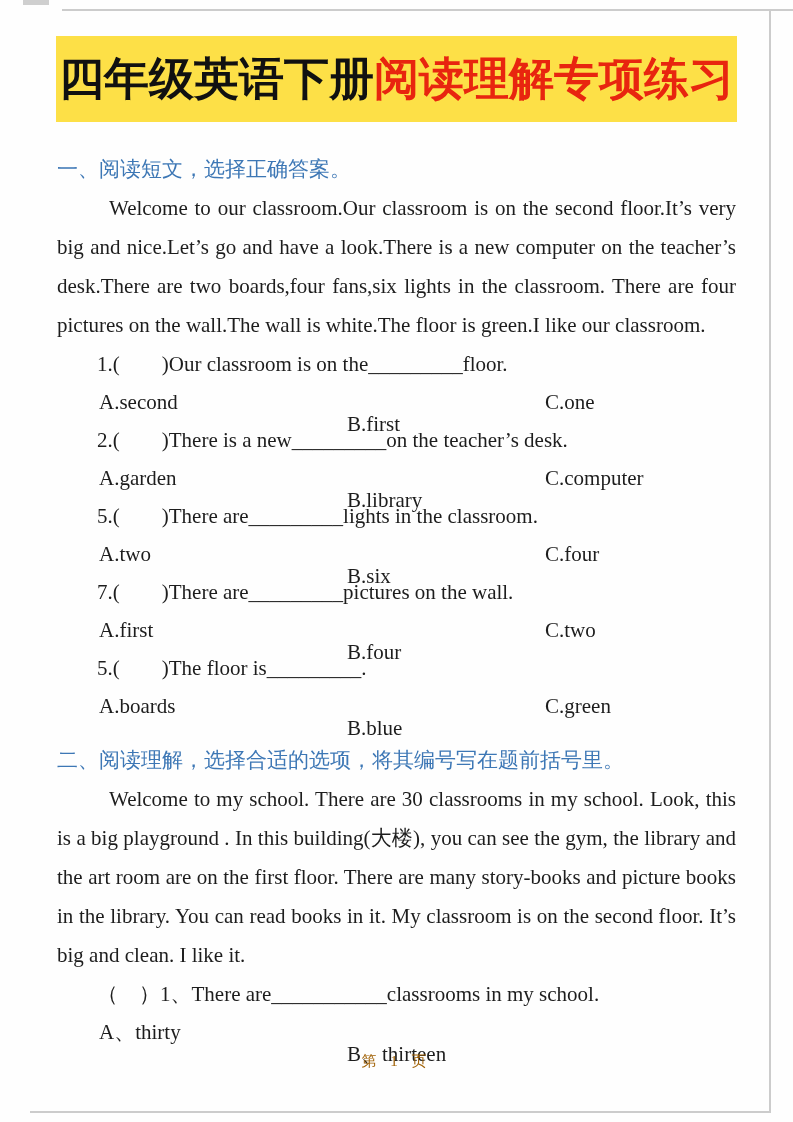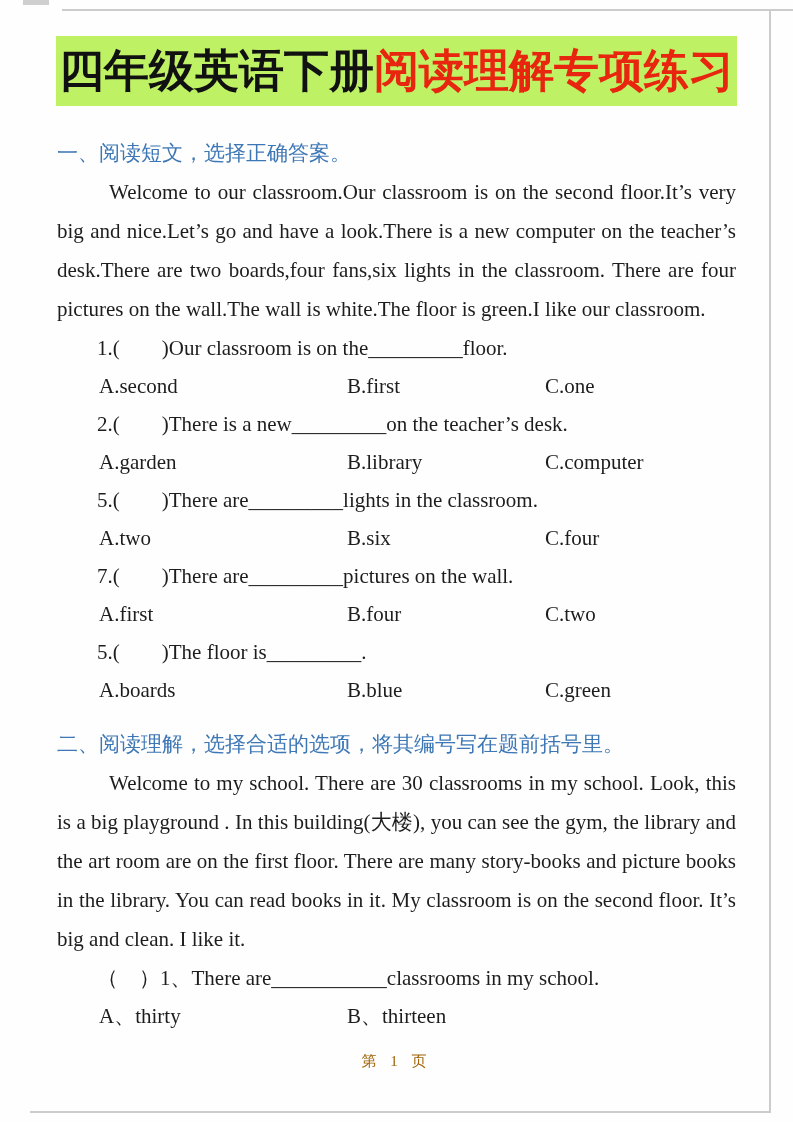--- a/index.html
+++ b/index.html
@@ -15,22 +15,22 @@
   
   .edge { position: absolute; background: #cccccc; }
   .edge-top { left: 62px; right: 0; top: 9px; height: 2px; }
   .edge-right { right: 22px; top: 9px; bottom: 10px; width: 2px; }
   .edge-bottom { left: 30px; right: 22px; bottom: 9px; height: 2px; }
   .corner-mark { position: absolute; left: 23px; top: 0; width: 26px; height: 5px; background: #cfcfcf; }
 
   .title-row { text-align: center; padding-top: 36px; }
   .title-hl {
     display: inline-block;
-    background: #bef264;
-    padding: 8px 3px;
+    background: #fde047;
+    padding: 16px 3px;
     font-family: "Liberation Sans", "DejaVu Sans", sans-serif;
     font-weight: 700;
     font-size: 45px;
     line-height: 54px;
     white-space: nowrap;
   }
   .title-black { color: #111111; }
   .title-red { color: #e8250f; }
 
   .content { margin: 0 57px; }
@@ -60,21 +60,21 @@
 
   .opt-row {
     position: relative;
     height: 38px;
     font-size: 21px;
     line-height: 38px;
     text-align: center;
   }
   .opt-row span { position: absolute; white-space: pre; }
   .opt-row .o0 { left: 42px; }
-  .opt-row .o1 { left: 290px; }
+  .opt-row .o1 { left: 290px; margin-top: 22px; }
   .opt-row .o2 { left: 488px; }
 
   .footer {
     position: absolute;
     left: 0; right: 0;
     top: 1052px;
     text-align: center;
     font-size: 15px;
     color: #a16207;
     letter-spacing: 5px;

